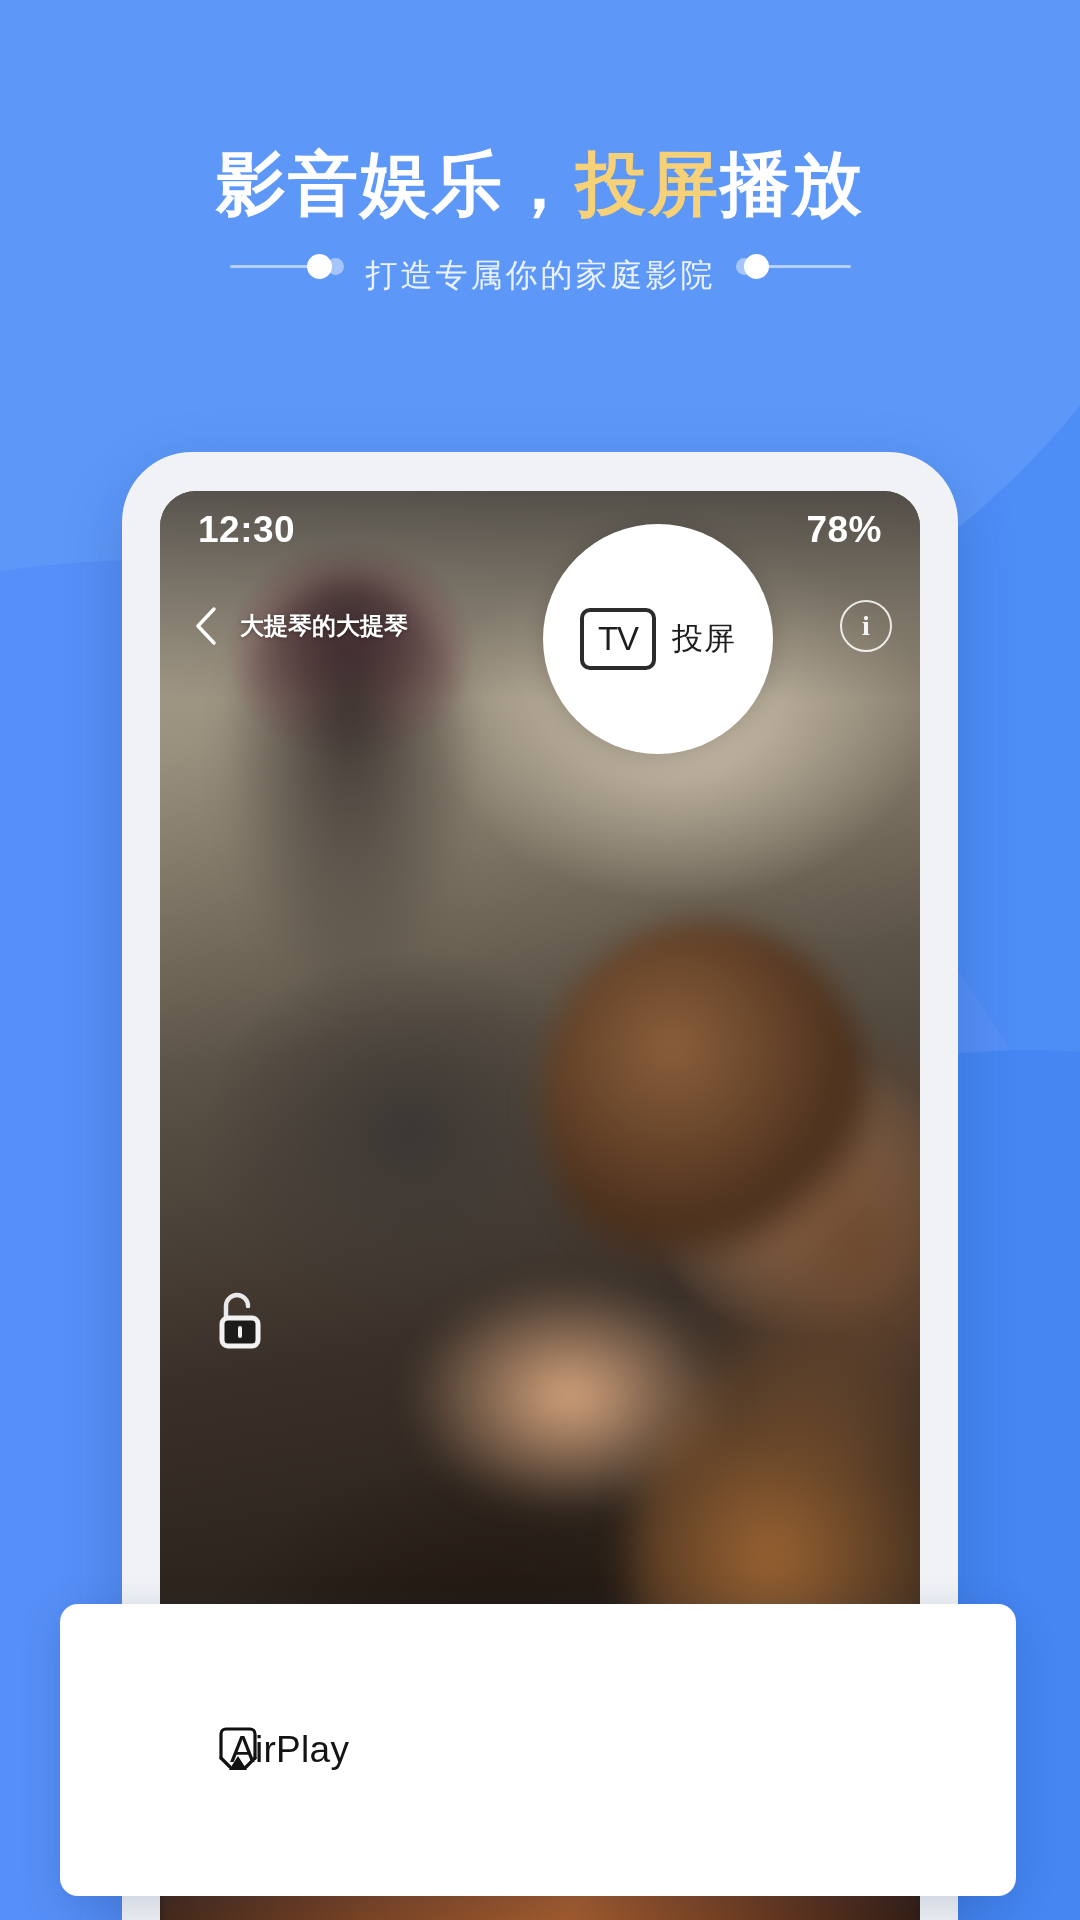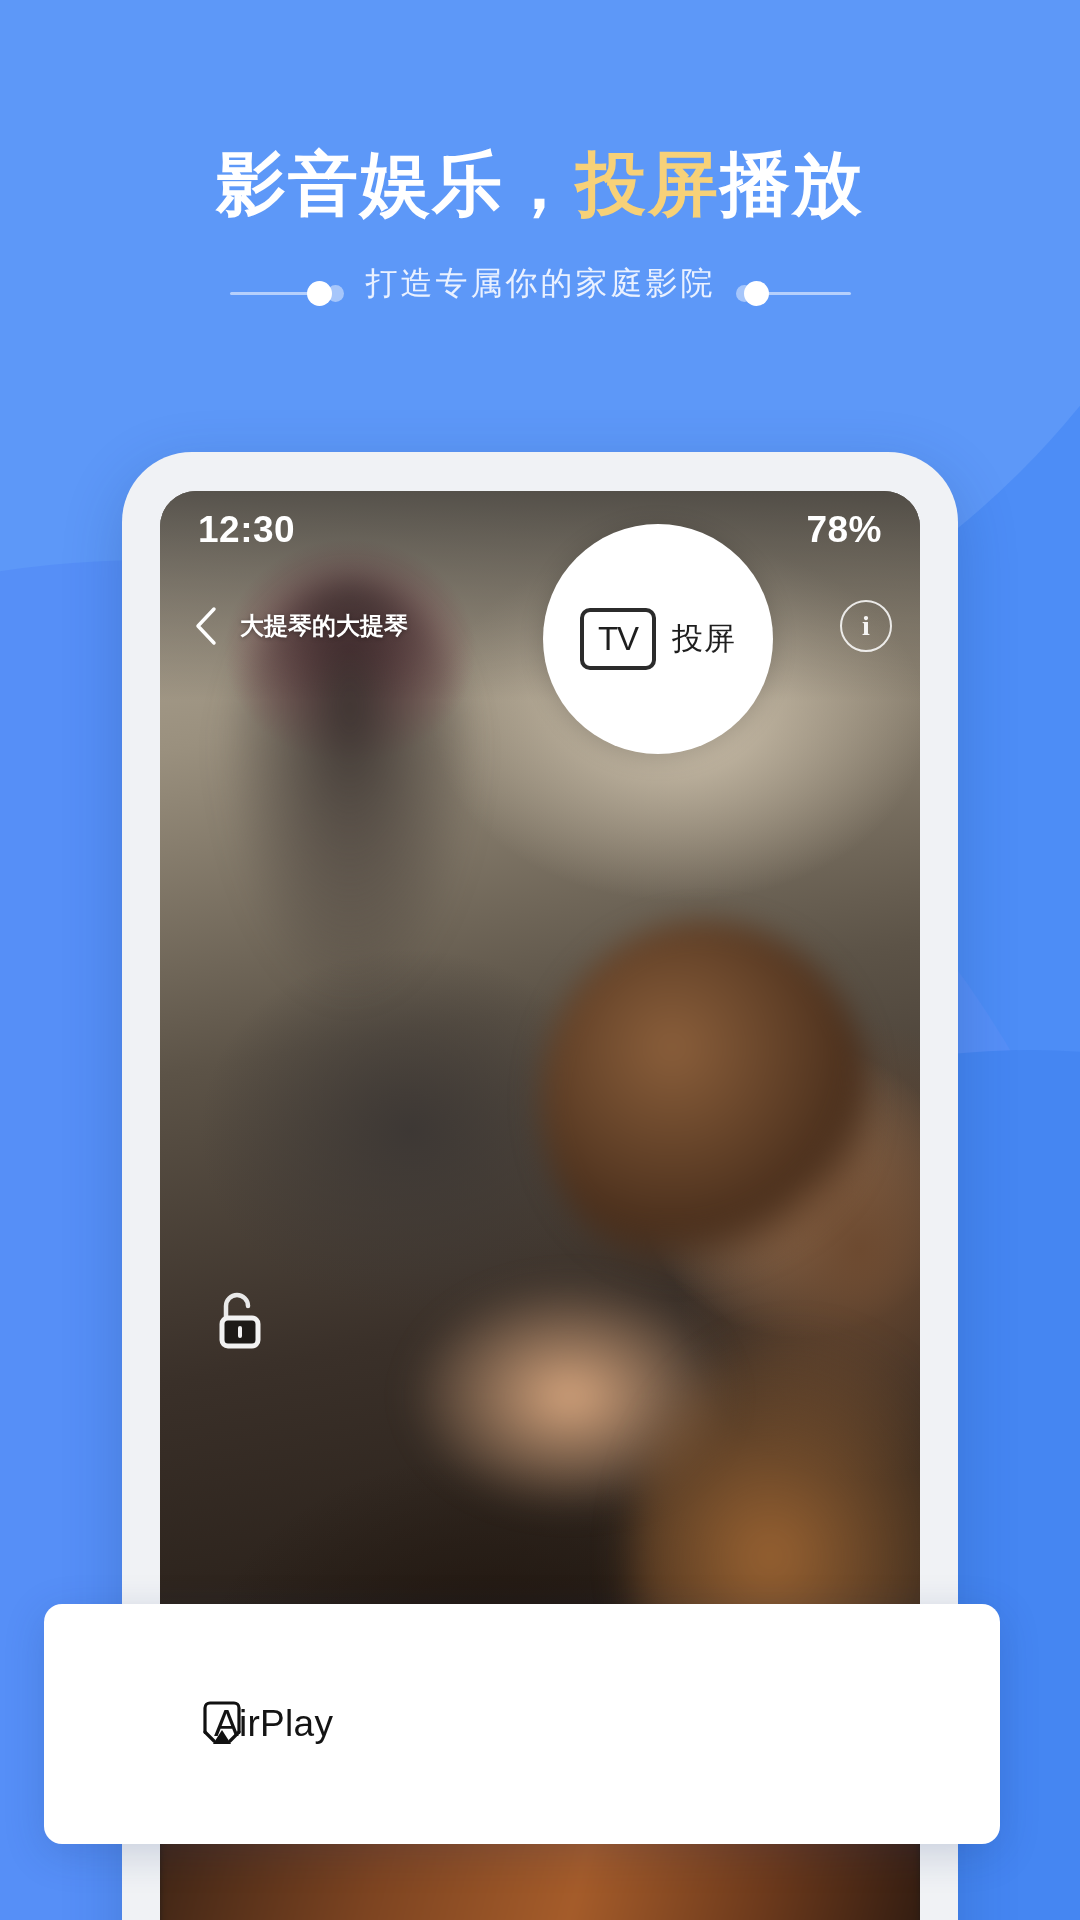--- a/index.html
+++ b/index.html
@@ -50,23 +50,23 @@
     font-size: 70px;
     font-weight: bold;
     letter-spacing: 2px;
     color: #ffffff;
     line-height: 1.05;
     white-space: nowrap;
   }
   .headline .hl-accent { color: #f7d178; }
 
   .subline {
-    margin-top: 40px;
+    margin-top: 32px;
     display: flex;
-    align-items: flex-end;
+    align-items: flex-start;
     justify-content: center;
     gap: 20px;
   }
   .sub-text {
     font-size: 32px;
     color: #eaf1ff;
     letter-spacing: 3px;
     font-weight: normal;
     white-space: nowrap;
   }
@@ -249,24 +249,24 @@
     padding: 0 22px;
     gap: 14px;
     color: #ffffff;
     font-size: 20px;
     z-index: 8;
   }
 
   
   .cast-sheet {
     position: absolute;
-    left: 44px;
+    left: 60px;
     top: 1604px;
     width: 956px;
-    height: 240px;
+    height: 292px;
     background: #ffffff;
     border-radius: 18px;
     z-index: 20;
     box-shadow: 0 10px 40px rgba(20,50,110,0.18);
     padding: 0 0;
     display: flex; flex-direction: column;
     justify-content: center;
   }
   .cast-row {
     display: flex; align-items: center;

